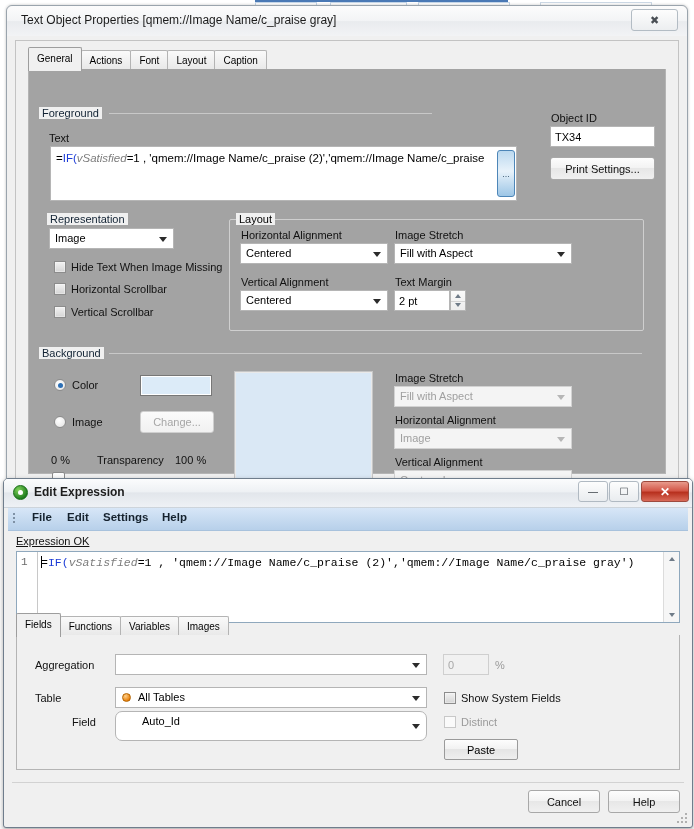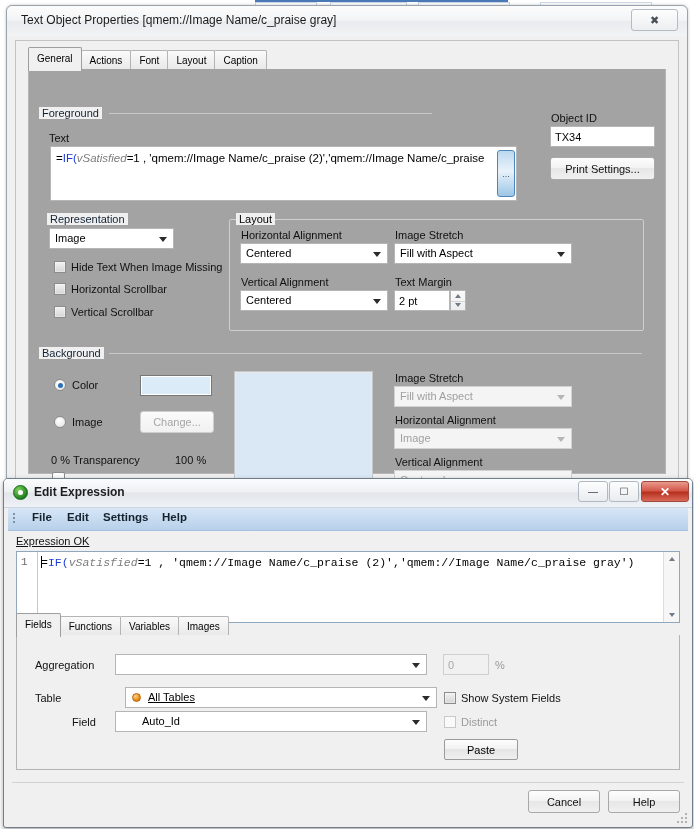--- a/index.html
+++ b/index.html
@@ -494,21 +494,21 @@
             <i class="dot"></i>
           </div>
         <div class="lbl" style="left:43px;top:310px;">Color</div>
         <div class="swatch" style="left:111px;top:306px;width:70px;height:19px;"></div>
 
         <div class="radio" style="left:25px;top:347px;"></div>
         <div class="lbl" style="left:43px;top:347px;">Image</div>
         <div class="btn disabled" style="left:111px;top:342px;width:74px;height:22px;">Change...</div>
 
         <div class="lbl" style="left:22px;top:385px;">0 %</div>
-        <div class="lbl" style="left:44px;top:385px;">Transparency</div>
+        <div class="lbl" style="left:68px;top:385px;">Transparency</div>
         <div class="lbl" style="left:146px;top:385px;">100 %</div>
         <div class="slider-track" style="left:24px;top:412px;width:152px;"></div>
         <div class="slider-thumb" style="left:23px;top:403px;"></div>
 
         <div class="preview" style="left:205px;top:302px;width:137px;height:134px;"></div>
 
         <div class="lbl" style="left:366px;top:303px;">Image Stretch</div>
         <div class="combo disabled" style="left:365px;top:317px;width:178px;height:21px;line-height:19px;">
           <span>Fill with Aspect</span>
           <span class="arrow"></span>
@@ -577,32 +577,32 @@
 
       <div class="lbl" style="left:18px;top:24px;">Aggregation</div>
       <div class="combo" style="left:98px;top:19px;width:312px;height:21px;line-height:19px;">
         <span></span>
         <span class="arrow"></span>
       </div>
       <div class="textbox" style="left:426px;top:19px;width:46px;height:21px;line-height:17px;background:#f1f1f1;border-color:#cfcfcf;color:#a8a8a8;">0</div>
       <div class="lbl dim" style="left:478px;top:24px;">%</div>
 
       <div class="lbl" style="left:18px;top:57px;">Table</div>
-      <div class="combo" style="left:108px;top:52px;width:312px;height:21px;line-height:19px;padding-left:22px;text-decoration:underline;">
+      <div class="combo" style="left:98px;top:52px;width:312px;height:21px;line-height:19px;padding-left:22px;">
         <span class="orange-dot" style="left:6px;top:5px;"></span>
         <span>All Tables</span>
         <span class="arrow"></span>
       </div>
       <div class="checkbox" style="left:427px;top:57px;">
           <i class="inner"></i>
         </div>
       <div class="lbl" style="left:444px;top:57px;">Show System Fields</div>
 
       <div class="lbl" style="left:18px;top:81px;margin-left:37px;">Field</div>
-      <div class="combo" style="left:98px;top:76px;width:312px;height:21px;line-height:19px;padding-left:26px;">
+      <div class="combo" style="left:98px;top:76px;width:312px;height:30px;line-height:19px;padding-left:26px;border-radius:7px;">
         <span>Auto_Id</span>
         <span class="arrow"></span>
       </div>
       <div class="checkbox disabled" style="left:427px;top:81px;"></div>
       <div class="lbl dim" style="left:444px;top:81px;">Distinct</div>
 
       <div class="paste-btn" style="left:427px;top:104px;width:74px;height:21px;">Paste</div>
     </div>
 
     <div class="sep-line" style="left:8px;top:303px;width:672px;"></div>

